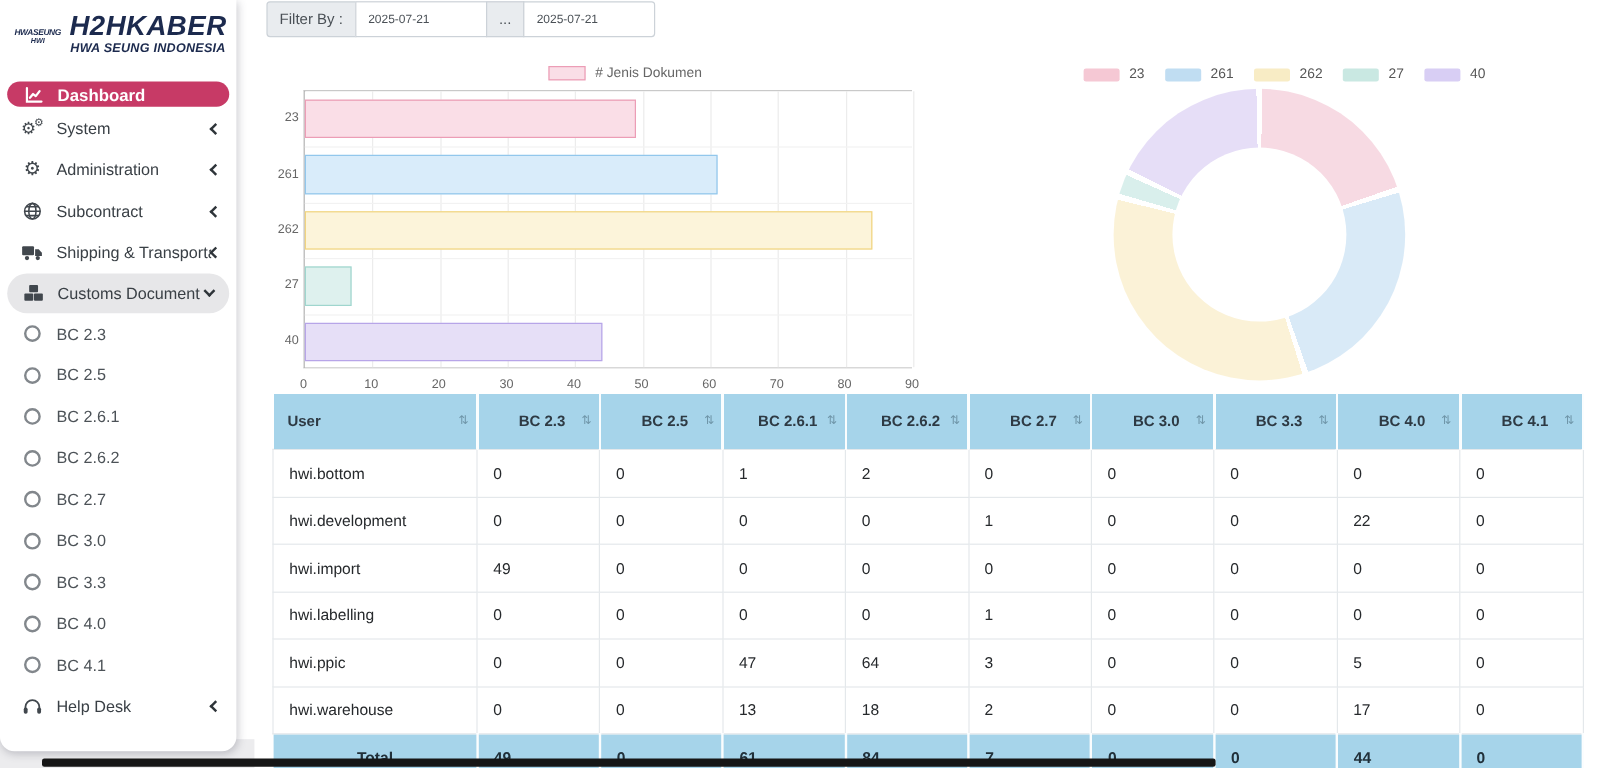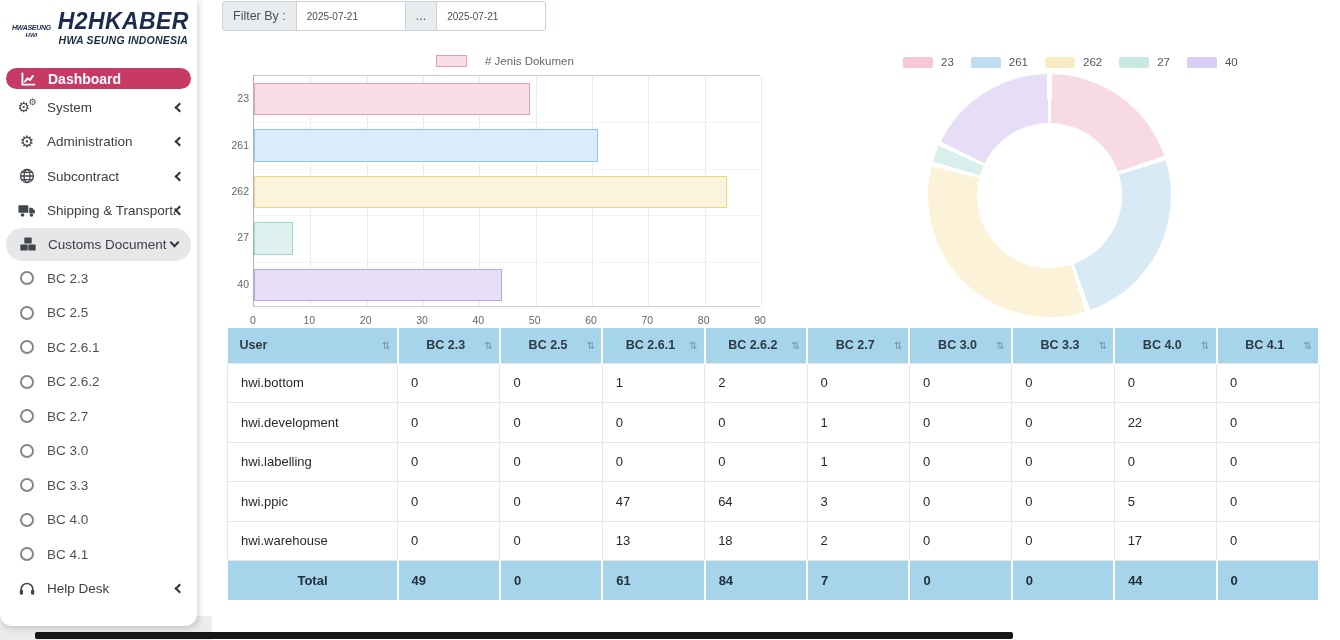--- a/index.html
+++ b/index.html
@@ -39,21 +39,21 @@
   .filterbar{position:absolute;left:222px;top:1px;height:30px;display:flex;z-index:2}
   .addon{background:#e9ecef;border:1px solid #ccd2d8;font-size:12.5px;color:#4a5056;
          display:flex;align-items:center;padding:0 10px}
   .addon.first{border-radius:3px 0 0 3px}
   .addon.mid{margin-left:-1px}
   .dinput{width:110px;border:1px solid #ccd2d8;margin-left:-1px;padding:0 10px;font-size:10px;
           color:#4a5056;font-family:inherit;background:#fff;outline:none}
   .dinput.last{border-radius:0 3px 3px 0}
 
   
-  .bar-legend{position:absolute;left:436px;top:55px;display:flex;align-items:flex-end;gap:18px}
+  .bar-legend{position:absolute;left:457px;top:55px;display:flex;align-items:flex-end;gap:8px}
   .bar-legend .sw{width:31px;height:12px}
   .bar-legend .lt{font-size:11.5px;color:#666}
   .barchart{position:absolute;left:228px;top:75px;width:540px;height:250px}
   .plot{position:absolute;left:25px;top:0;width:507px;height:232px;background:#fff;
         border-top:1px solid #c9c9c9;border-left:1px solid #b3b3b3;border-bottom:1px solid #cfcfcf}
   .vgrid{position:absolute;top:0;bottom:0;width:1px;background:#ececec}
   .hgrid{position:absolute;left:0;right:0;height:1px;background:#f2f2f2}
   .bar{position:absolute;left:0}
   .ytick{position:absolute;left:0;width:21px;text-align:right;font-size:10.5px;color:#666}
   .xtick{position:absolute;top:239px;font-size:10.5px;color:#666;transform:translateX(-50%)}
@@ -63,21 +63,21 @@
   .dl-item{display:flex;align-items:center;margin-right:17px;cursor:pointer}
   .dl-sw{width:30px;height:11px;border-radius:2px;margin-right:8px}
   .dl-lb{font-size:11.5px;color:#555}
   .donut{position:absolute;left:928px;top:74px;width:243px;height:243px;border-radius:50%}
   .donut::after{content:"";position:absolute;inset:49px;background:#fff;border-radius:50%}
 
   
   .datatable{position:absolute;left:227px;top:328px;width:1093px;border-collapse:collapse;
              table-layout:fixed;background:#fff;z-index:2}
   .datatable th{background:#a6d4ea;height:35px;font-size:12.5px;color:#2e3a44;font-weight:bold;
-                position:relative;border-right:2px solid #fbfdfe;padding:4px}
+                position:relative;border-right:2px solid #fbfdfe;padding:16px}
   .datatable th:last-child{border-right:2px solid #fbfdfe}
   .datatable th.u{text-align:left;padding-left:12px}
   .datatable th.d{text-align:center;padding-right:10px}
   .sort{position:absolute;right:6px;top:50%;transform:translateY(-50%);font-size:10px;
         color:#6f95a8;font-weight:normal;cursor:pointer}
   .datatable td{height:39.5px;font-size:13px;color:#26292c;border:1px solid #e4e8eb;
                 padding-left:13px;background:#fff}
   .datatable tfoot td{background:#a6d4ea;font-weight:bold;border:none;border-right:2px solid #fbfdfe;color:#21303a}
   .datatable tfoot td.tl{text-align:center;padding-right:12px}
 
@@ -348,20 +348,32 @@
         <td>0</td>
         <td>0</td>
         <td>0</td>
         <td>1</td>
         <td>0</td>
         <td>0</td>
         <td>22</td>
         <td>0</td>
       </tr>
       <tr>
+        <td>hwi.import</td>
+        <td>49</td>
+        <td>0</td>
+        <td>0</td>
+        <td>0</td>
+        <td>0</td>
+        <td>0</td>
+        <td>0</td>
+        <td>0</td>
+        <td>0</td>
+      </tr>
+      <tr>
         <td>hwi.labelling</td>
         <td>0</td>
         <td>0</td>
         <td>0</td>
         <td>0</td>
         <td>1</td>
         <td>0</td>
         <td>0</td>
         <td>0</td>
         <td>0</td>

